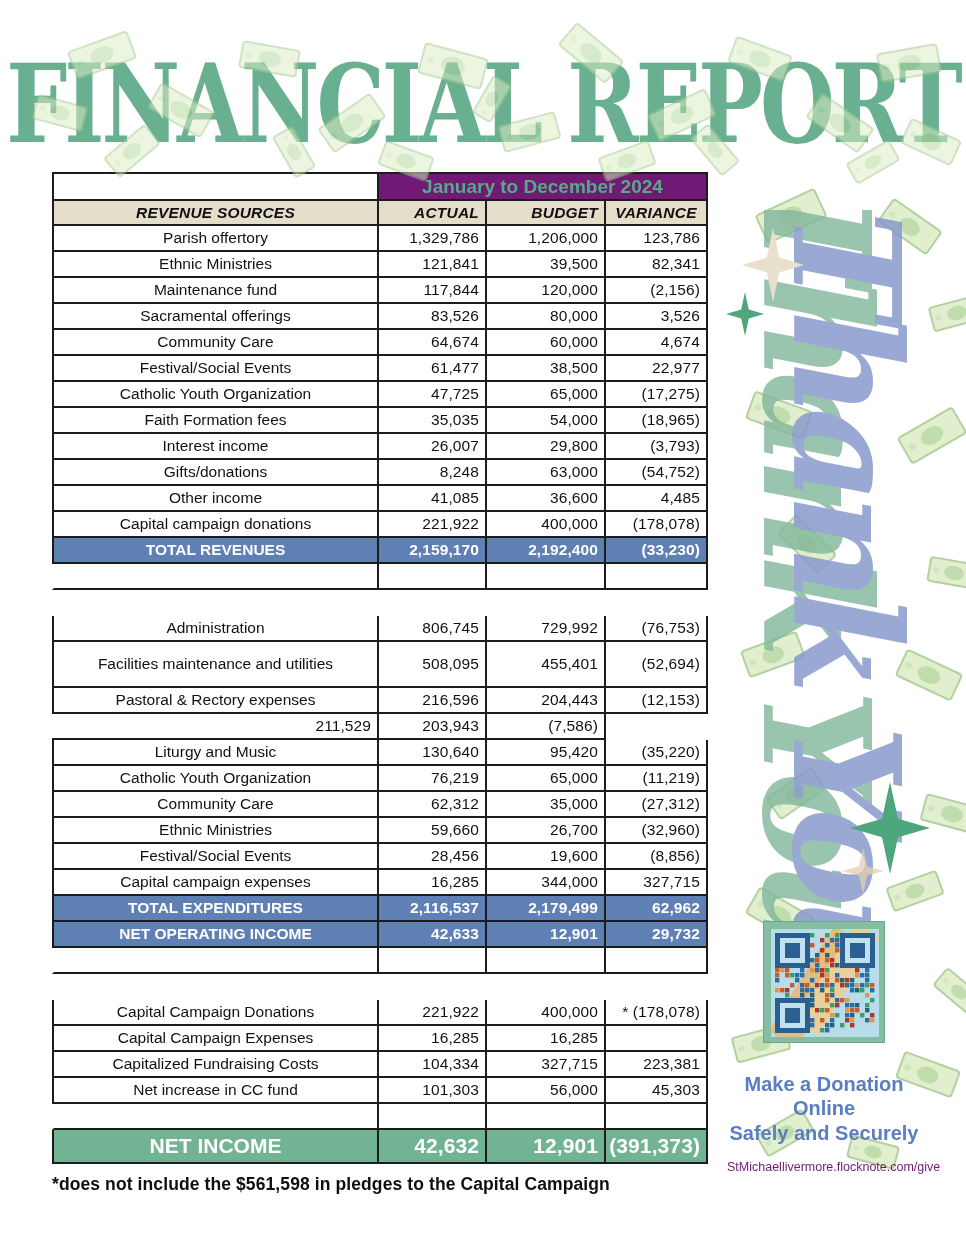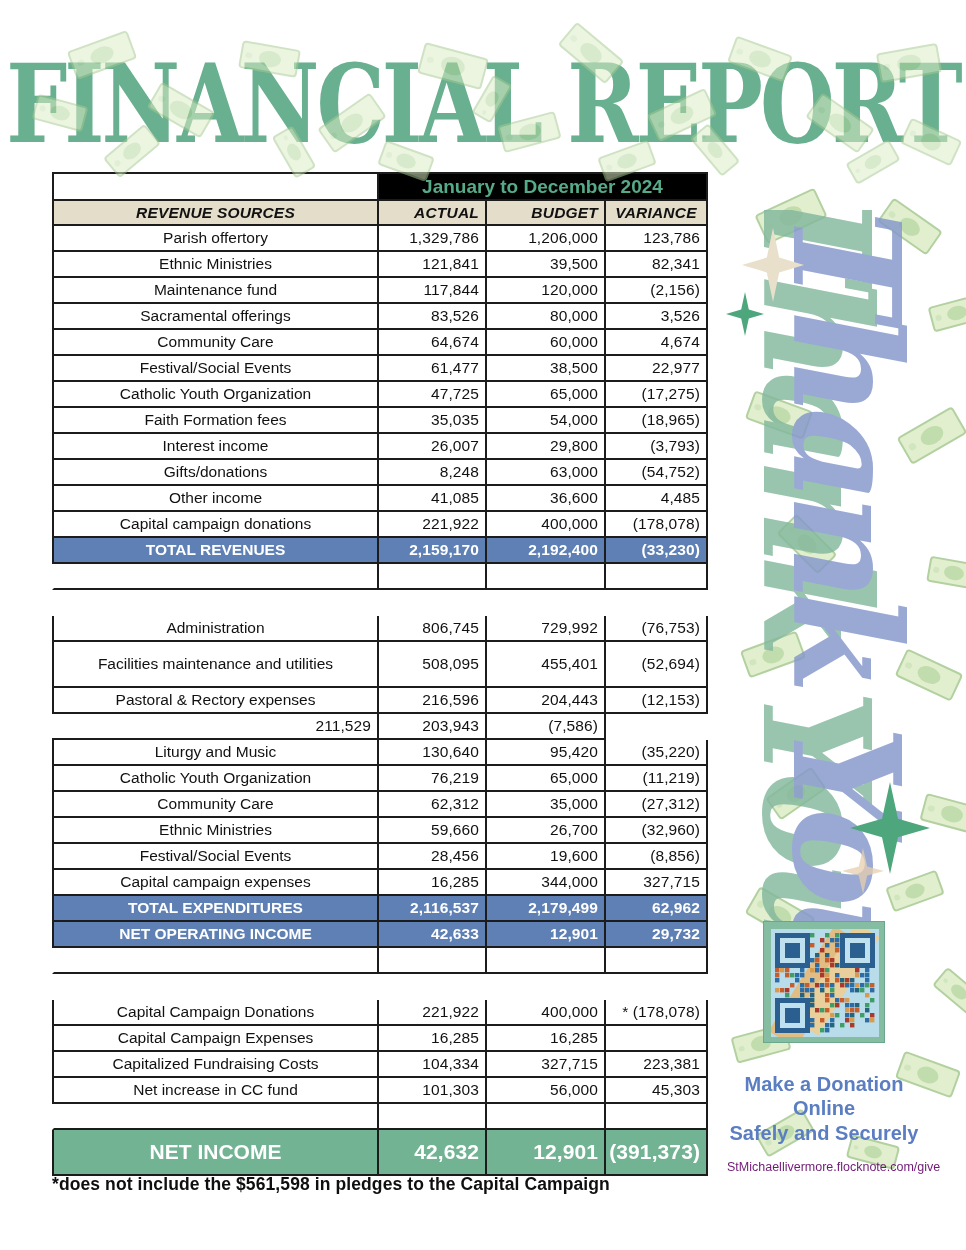--- a/index.html
+++ b/index.html
@@ -23,27 +23,27 @@
        writing-mode:vertical-rl;font-family:"DejaVu Serif","Liberation Serif",serif;
        font-weight:bold;font-style:italic;font-size:148px;line-height:1;letter-spacing:-10px;
        color:#8497cb;text-shadow:-36px 30px 0 #83b89d;opacity:.82;white-space:nowrap;}
   .sparkle{position:absolute;clip-path:polygon(50% 0,60% 40%,100% 50%,60% 60%,50% 100%,40% 60%,0 50%,40% 40%);}
   
   .ftable{position:absolute;left:52px;top:172px;z-index:2;background:#ffffff;}
   .frow{display:grid;grid-template-columns:327px 108px 119px 102px;height:26px;}
   .frow.title-row{grid-template-columns:327px 329px;height:29px;}
   .frow.header-row{height:25px;font-style:italic;}
   .frow.tall{height:46px;}
-  .frow.r-net{height:46px;}
+  .frow.r-net{height:34px;}
   .cell{box-sizing:border-box;border-right:2px solid #1c1c1c;border-bottom:2px solid #1c1c1c;
        display:flex;align-items:center;font-size:15.5px;color:#111;background:#fff;}
   .cell.lab{border-left:2px solid #1c1c1c;justify-content:center;text-align:center;line-height:1.15;}
   .cell.num{justify-content:flex-end;padding-right:6px;letter-spacing:.1px;}
   .title-row .cell{border-top:2px solid #1c1c1c;}
-  .period-cell{color:#55ab88;font-weight:bold;font-size:19px;justify-content:center;background:#000000;}
+  .period-cell{color:#55ab88;font-weight:bold;font-size:19px;justify-content:center;background:#701a75;}
   .header-row .cell{background:#e4ddca;font-weight:bold;letter-spacing:.2px;}
   .header-row .cell.c-variance{justify-content:center;padding-right:0;}
   .r-section .cell{background:#e4ddca;font-weight:normal;letter-spacing:.2px;margin-top:40px;}
   .r-total .cell{background:#5f80b4;color:#fff;font-weight:bold;}
   .r-net .cell{background:#72b394;color:#fff;font-weight:bold;font-size:21px;}
   .r-blank .cell.lab{border-left-color:transparent;}
   .frow.tall .cell.lab{padding:0 42px;}
   
   .footnote{position:absolute;left:52px;top:1174px;z-index:2;font-size:17.5px;font-weight:bold;
        color:#0f0f0f;letter-spacing:.1px;text-align:center;}

